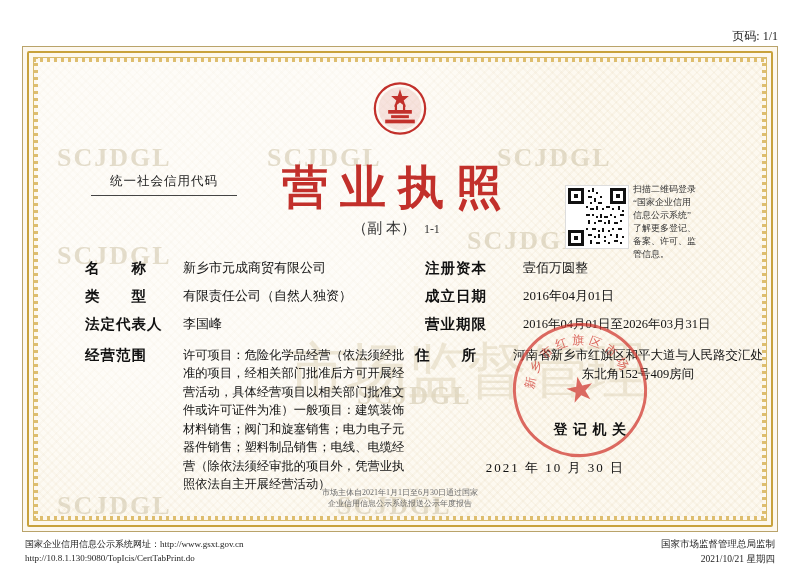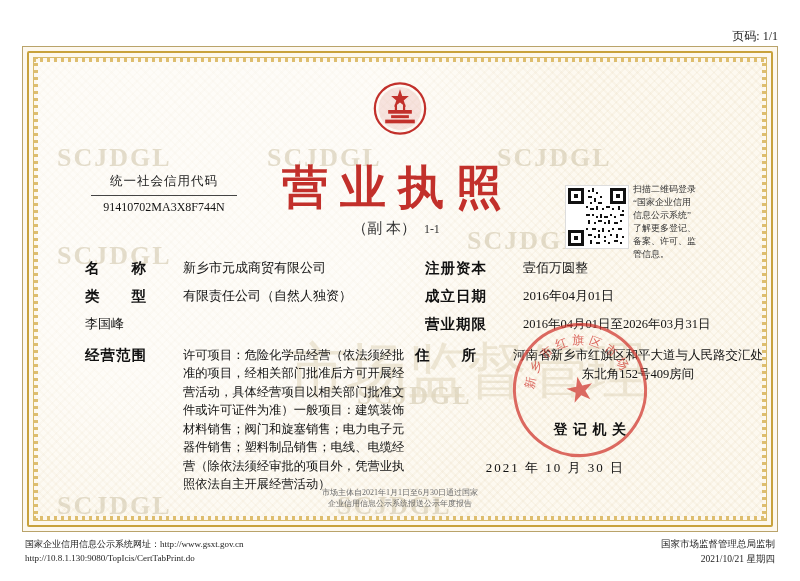--- a/index.html
+++ b/index.html
@@ -188,21 +188,20 @@
   </svg>
 
   <div class="title">营业执照</div>
   <div class="subtitle">
     <span>（副 本）</span><span class="num">1-1</span>
   </div>
 
   <div class="code-block">
     <div class="code-label">统一社会信用代码</div>
     <div class="code-line"></div>
-    <div class="code-value">91410702MA3X8F744N</div>
   </div>
 
   <svg class="qr" viewBox="0 0 29 29">
     <rect width="29" height="29" fill="#fff"></rect>
     <g fill="#111">
       <rect x="0" y="0" width="8" height="8"></rect>
         <rect x="1.5" y="1.5" width="5" height="5" fill="#fff"></rect>
         <rect x="3" y="3" width="2" height="2"></rect>
       <rect x="21" y="0" width="8" height="8"></rect>
         <rect x="22.5" y="1.5" width="5" height="5" fill="#fff"></rect>
@@ -288,20 +287,21 @@
         <div class="val">有限责任公司（自然人独资）</div>
       </div>
       <div class="col-r">
         <div class="lbl">成立日期</div>
         <div class="val">2016年04月01日</div>
       </div>
     </div>
 
     <div class="row">
       <div class="col-l">
+        <div class="lbl">法定代表人</div>
         <div class="val">李国峰</div>
       </div>
       <div class="col-r">
         <div class="lbl">营业期限</div>
         <div class="val small">2016年04月01日至2026年03月31日</div>
       </div>
     </div>
 
     <div class="row" style="margin-top:12px;">
       <div class="col-l">

